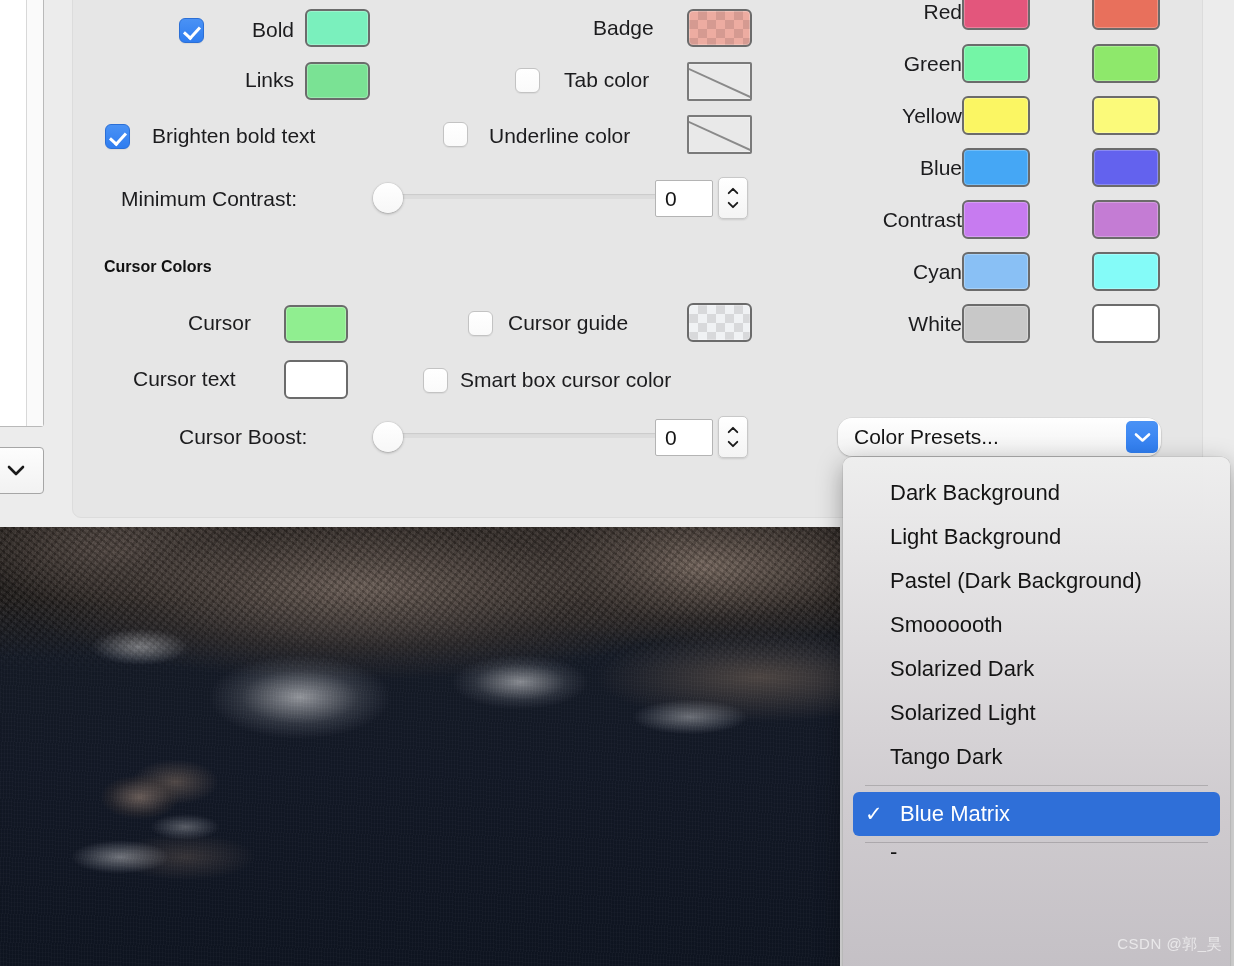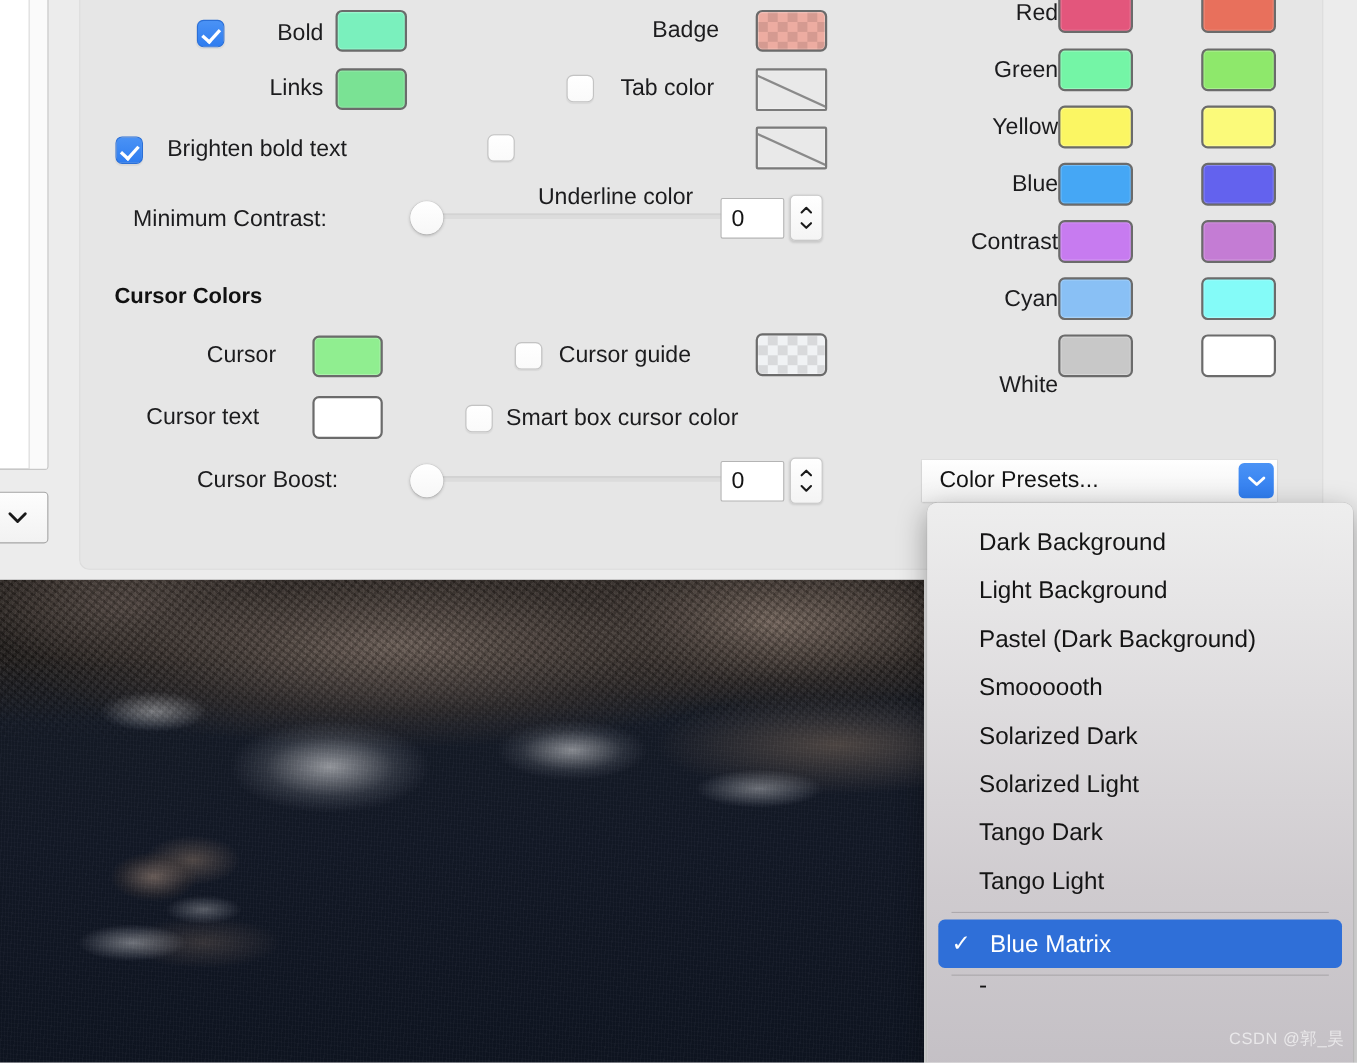--- a/index.html
+++ b/index.html
@@ -61,21 +61,21 @@
   #profiles-popup{
     position:absolute;left:-12px;top:447px;width:56px;height:47px;
     background:linear-gradient(180deg,#fdfdfd 0%,#f2f2f2 100%);
     border:1px solid #a6a6a6;border-radius:4px;box-sizing:border-box;
     display:flex;align-items:center;justify-content:center;
   }
 
   
   .lbl{font-size:21px;color:#1c1c1e;white-space:nowrap;}
   .lbl-r{text-align:right;}
-  .section-title{font-size:20px;font-weight:bold;color:#111;}
+  .section-title{font-size:16px;font-weight:bold;color:#111;}
 
   .cb{
     width:25px;height:25px;border-radius:6px;box-sizing:border-box;
     background:linear-gradient(180deg,#ffffff 0%,#fafafa 100%);
     border:1px solid #c3c3c3;box-shadow:0 1px 1px rgba(0,0,0,.06);
     display:inline-block;position:relative;
   }
   .cb.on{background:linear-gradient(180deg,#4a92f5 0%,#2f7df0 100%);border-color:#2b6fd6;}
   .cb.on:after{
     content:"";position:absolute;left:7px;top:4px;width:7px;height:13px;
@@ -118,21 +118,21 @@
     background:linear-gradient(180deg,#ffffff 0%,#f4f4f4 100%);
     border:1px solid #c8c8c8;box-shadow:0 1px 2px rgba(0,0,0,.12);
     display:flex;flex-direction:column;align-items:center;justify-content:center;gap:2px;
   }
   .stepper .chev{width:12px;height:12px;}
 
   
   #preset-button{
     position:absolute;left:838px;top:418px;width:323px;height:38px;
     background:linear-gradient(180deg,#ffffff 0%,#f1f1f1 100%);
-    border-radius:0;box-shadow:0 1px 2px rgba(0,0,0,.22),0 0 0 .5px rgba(0,0,0,.08);
+    border-radius:14px;box-shadow:0 1px 2px rgba(0,0,0,.22),0 0 0 .5px rgba(0,0,0,.08);
     display:flex;align-items:center;
   }
   #preset-button .ptext{font-size:21px;color:#141414;margin-left:16px;}
   #preset-button .parrow{
     position:absolute;right:3px;top:3px;width:32px;height:32px;border-radius:5px;
     background:linear-gradient(180deg,#4a92f5 0%,#2f7df0 100%);
     display:flex;align-items:center;justify-content:center;
   }
   
   #preset-menu{
@@ -201,21 +201,21 @@
   <div class="swatch diag" style="position:absolute;left:687px;top:62px;width:65px;height:39px;"></div>
 
   <div style="position:absolute;left:105px;top:124px;">
     <span class="cb on"></span>
   </div>
   <div class="lbl" style="position:absolute;left:152px;top:124px;">Brighten bold text</div>
 
   <div style="position:absolute;left:443px;top:122px;">
     <span class="cb"></span>
   </div>
-  <div class="lbl" style="position:absolute;left:489px;top:124px;margin-top:43px;">Underline color</div>
+  <div class="lbl" style="position:absolute;left:489px;top:124px;">Underline color</div>
   <div class="swatch diag" style="position:absolute;left:687px;top:115px;width:65px;height:39px;"></div>
 
   <div class="lbl" style="position:absolute;left:121px;top:187px;">Minimum Contrast:</div>
   <div class="slider" style="position:absolute;left:373px;top:183px;width:287px;">
     <div class="track"></div>
     <div class="knob"></div>
   </div>
   <div class="numfield" style="position:absolute;left:655px;top:180px;">0</div>
   <div class="stepper" style="position:absolute;left:718px;top:177px;">
     <svg class="chev" viewBox="0 0 14 9">
@@ -279,21 +279,21 @@
     <div class="swatch" style="position:absolute;top:200px;left:252px;width:68px;height:39px;background:#6362ee;"></div>
 
     <div style="position:absolute;top:260px;left:0;width:122px;" class="lbl lbl-r">Contrast</div>
     <div class="swatch" style="position:absolute;top:252px;left:122px;width:68px;height:39px;background:#c77bf0;"></div>
     <div class="swatch" style="position:absolute;top:252px;left:252px;width:68px;height:39px;background:#c47cd4;"></div>
 
     <div style="position:absolute;top:312px;left:0;width:122px;" class="lbl lbl-r">Cyan</div>
     <div class="swatch" style="position:absolute;top:304px;left:122px;width:68px;height:39px;background:#89c0f5;"></div>
     <div class="swatch" style="position:absolute;top:304px;left:252px;width:68px;height:39px;background:#84fbf8;"></div>
 
-    <div style="position:absolute;top:364px;left:0;width:122px;margin-top:26px;" class="lbl lbl-r">White</div>
+    <div style="position:absolute;top:364px;left:0;width:122px;" class="lbl lbl-r">White</div>
     <div class="swatch" style="position:absolute;top:356px;left:122px;width:68px;height:39px;background:#c8c8c8;"></div>
     <div class="swatch" style="position:absolute;top:356px;left:252px;width:68px;height:39px;background:#ffffff;"></div>
   </div>
 
   <div id="preset-button">
     <span class="ptext">Color Presets...</span>
     <span class="parrow">
       <svg width="17" height="11" viewBox="0 0 17 11">
         <path d="M2 2.5 L8.5 8.5 L15 2.5" fill="none" stroke="#ffffff" stroke-width="2.6" stroke-linecap="round" stroke-linejoin="round"></path>
       </svg>
@@ -318,23 +318,20 @@
   </div>
   <div class="menu-item">
     <span>Solarized Dark</span>
   </div>
   <div class="menu-item">
     <span>Solarized Light</span>
   </div>
   <div class="menu-item">
     <span>Tango Dark</span>
   </div>
-  <div class="menu-item">
-    <span>Tango Light</span>
-  </div>
   <div class="menu-sep"></div>
   <div class="menu-item sel">
     <span class="tick">✓</span>
     <span>Blue Matrix</span>
   </div>
   <div class="menu-sep"></div>
   <div class="truncated-row">-</div>
   <div id="menu-scroll-down">
     <svg width="24" height="14" viewBox="0 0 24 14">
       <path d="M3 3 L12 11 L21 3" fill="none" stroke="#141414" stroke-width="3.2" stroke-linecap="round" stroke-linejoin="round"></path>

